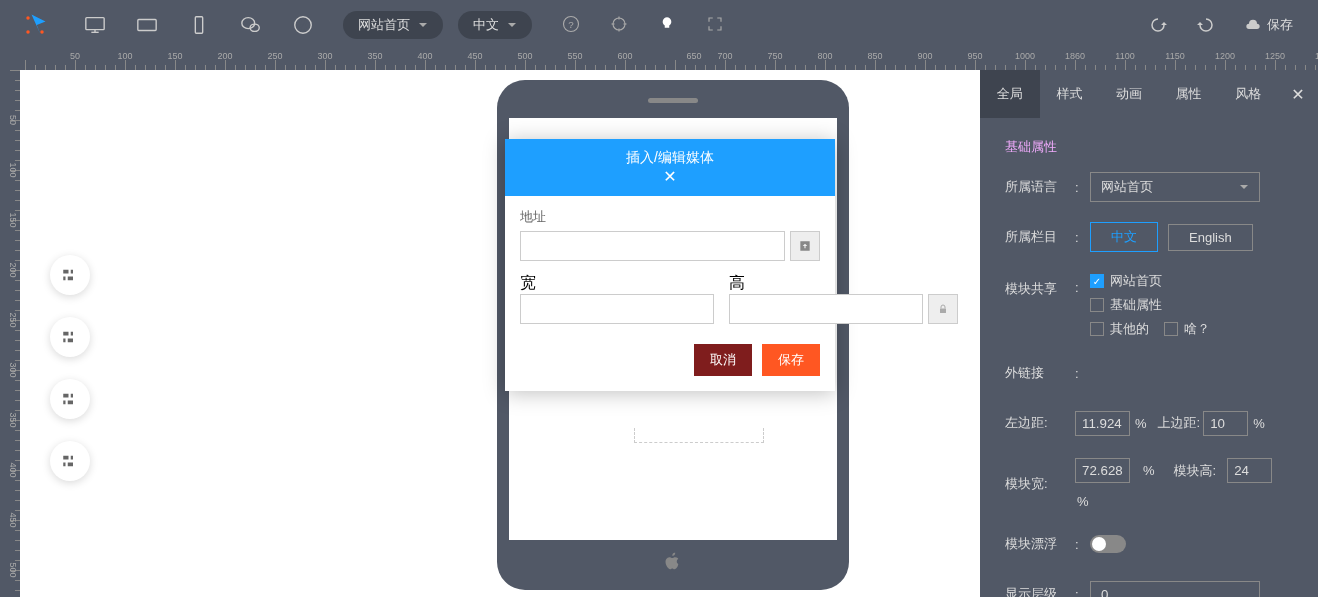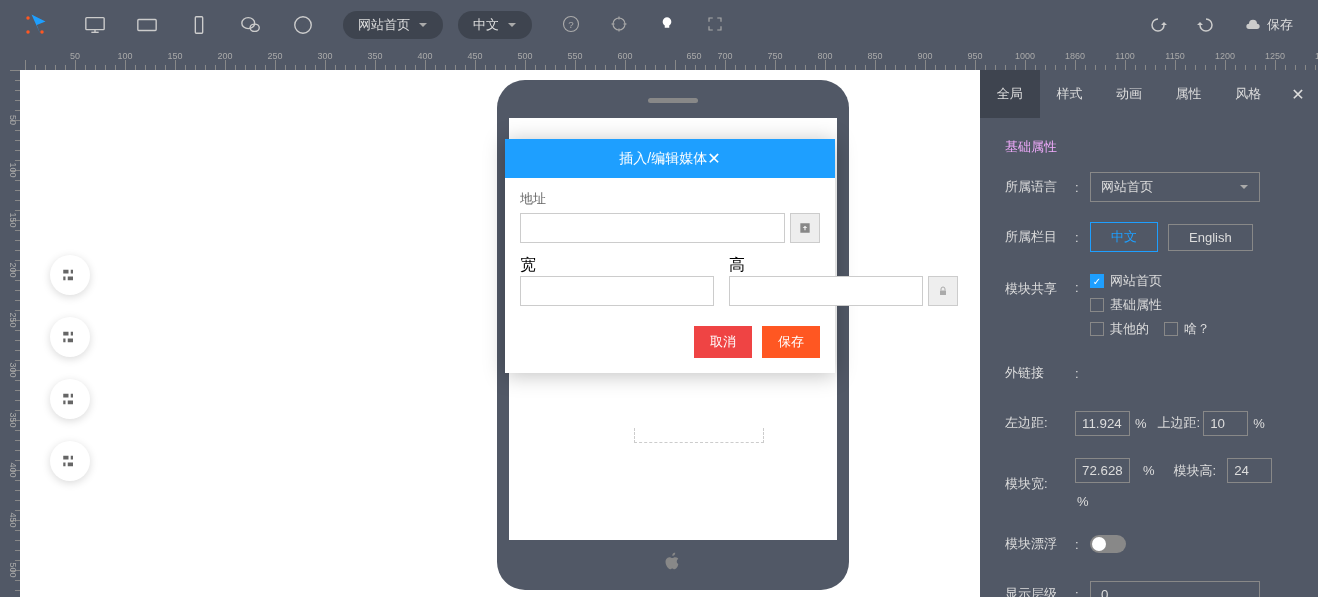--- a/index.html
+++ b/index.html
@@ -41,36 +41,36 @@
 .float-btn svg { width: 18px; height: 18px; fill: #666; }
 
 
 .phone { position: absolute; left: 497px; top: 80px; width: 352px; height: 510px; background: #515866; border-radius: 28px; padding: 38px 12px 50px 12px; }
 .phone .speaker { position: absolute; top: 18px; left: 50%; transform: translateX(-50%); width: 50px; height: 5px; background: #888; border-radius: 3px; }
 .phone .screen { background: #fff; height: 100%; position: relative; }
 .phone-bottom-icon { position: absolute; bottom: 15px; left: 50%; transform: translateX(-50%); color: #888; font-size: 20px; }
 
 
 .modal { position: absolute; left: 505px; top: 139px; width: 330px; background: #fff; box-shadow: 0 2px 20px rgba(0,0,0,0.25); z-index: 10; }
-.modal-header { background: #1e9fff; color: #fff; padding: 10px 15px; font-size: 14px; display: flex; justify-content: center; align-items: center; }
+.modal-header { background: #1e9fff; color: #fff; padding: 10px 15px; font-size: 14px; display: flex; justify-content: center; align-items: center; flex-direction: column; }
 .modal-close { cursor: pointer; font-size: 16px; }
 .modal-body { padding: 12px 15px 15px 15px; }
 .modal-tabs { display: flex; gap: 10px; font-size: 13px; margin-bottom: 15px; }
 .modal-tab { cursor: pointer; color: #666; padding-bottom: 4px; }
 .modal-tab.active { color: #1e9fff; border-bottom: 1px solid #1e9fff; }
 .form-row { margin-bottom: 12px; }
 .form-row .label { font-size: 13px; color: #666; margin-bottom: 5px; display: block; }
 .input-group { display: flex; gap: 5px; }
 .input-group input { flex: 1; height: 30px; border: 1px solid #ccc; padding: 0 8px; font-size: 13px; }
 .input-addon { width: 30px; height: 30px; background: #eee; border: 1px solid #ccc; display: flex; align-items: center; justify-content: center; cursor: pointer; color: #888; }
 .size-row { display: flex; gap: 15px; }
 .size-row > div { flex: 1; }
 .modal-footer { display: flex; justify-content: flex-end; gap: 10px; margin-top: 20px; }
 .btn { padding: 7px 16px; font-size: 13px; border: none; cursor: pointer; color: #fff; }
-.btn-cancel { background: #ef4444; }
+.btn-cancel { background: #7f1d1d; }
 .btn-save { background: #ff5722; }
 
 
 .right-panel { position: absolute; right: 0; top: 70px; width: 338px; bottom: 0; background: #515866; color: #ddd; font-size: 13px; overflow-y: auto; }
 .panel-tabs { display: flex; height: 48px; align-items: center; }
 .panel-tab { flex: 1; text-align: center; cursor: pointer; height: 100%; display: flex; align-items: center; justify-content: center; }
 .panel-tab.active { background: #3e444f; }
 .panel-close { width: 40px; text-align: center; cursor: pointer; height: 100%; display: flex; align-items: center; justify-content: center; font-size: 16px; }
 .panel-body { padding: 20px 25px; }
 .section-title { margin-bottom: 16px; color: #f0abfc; }

